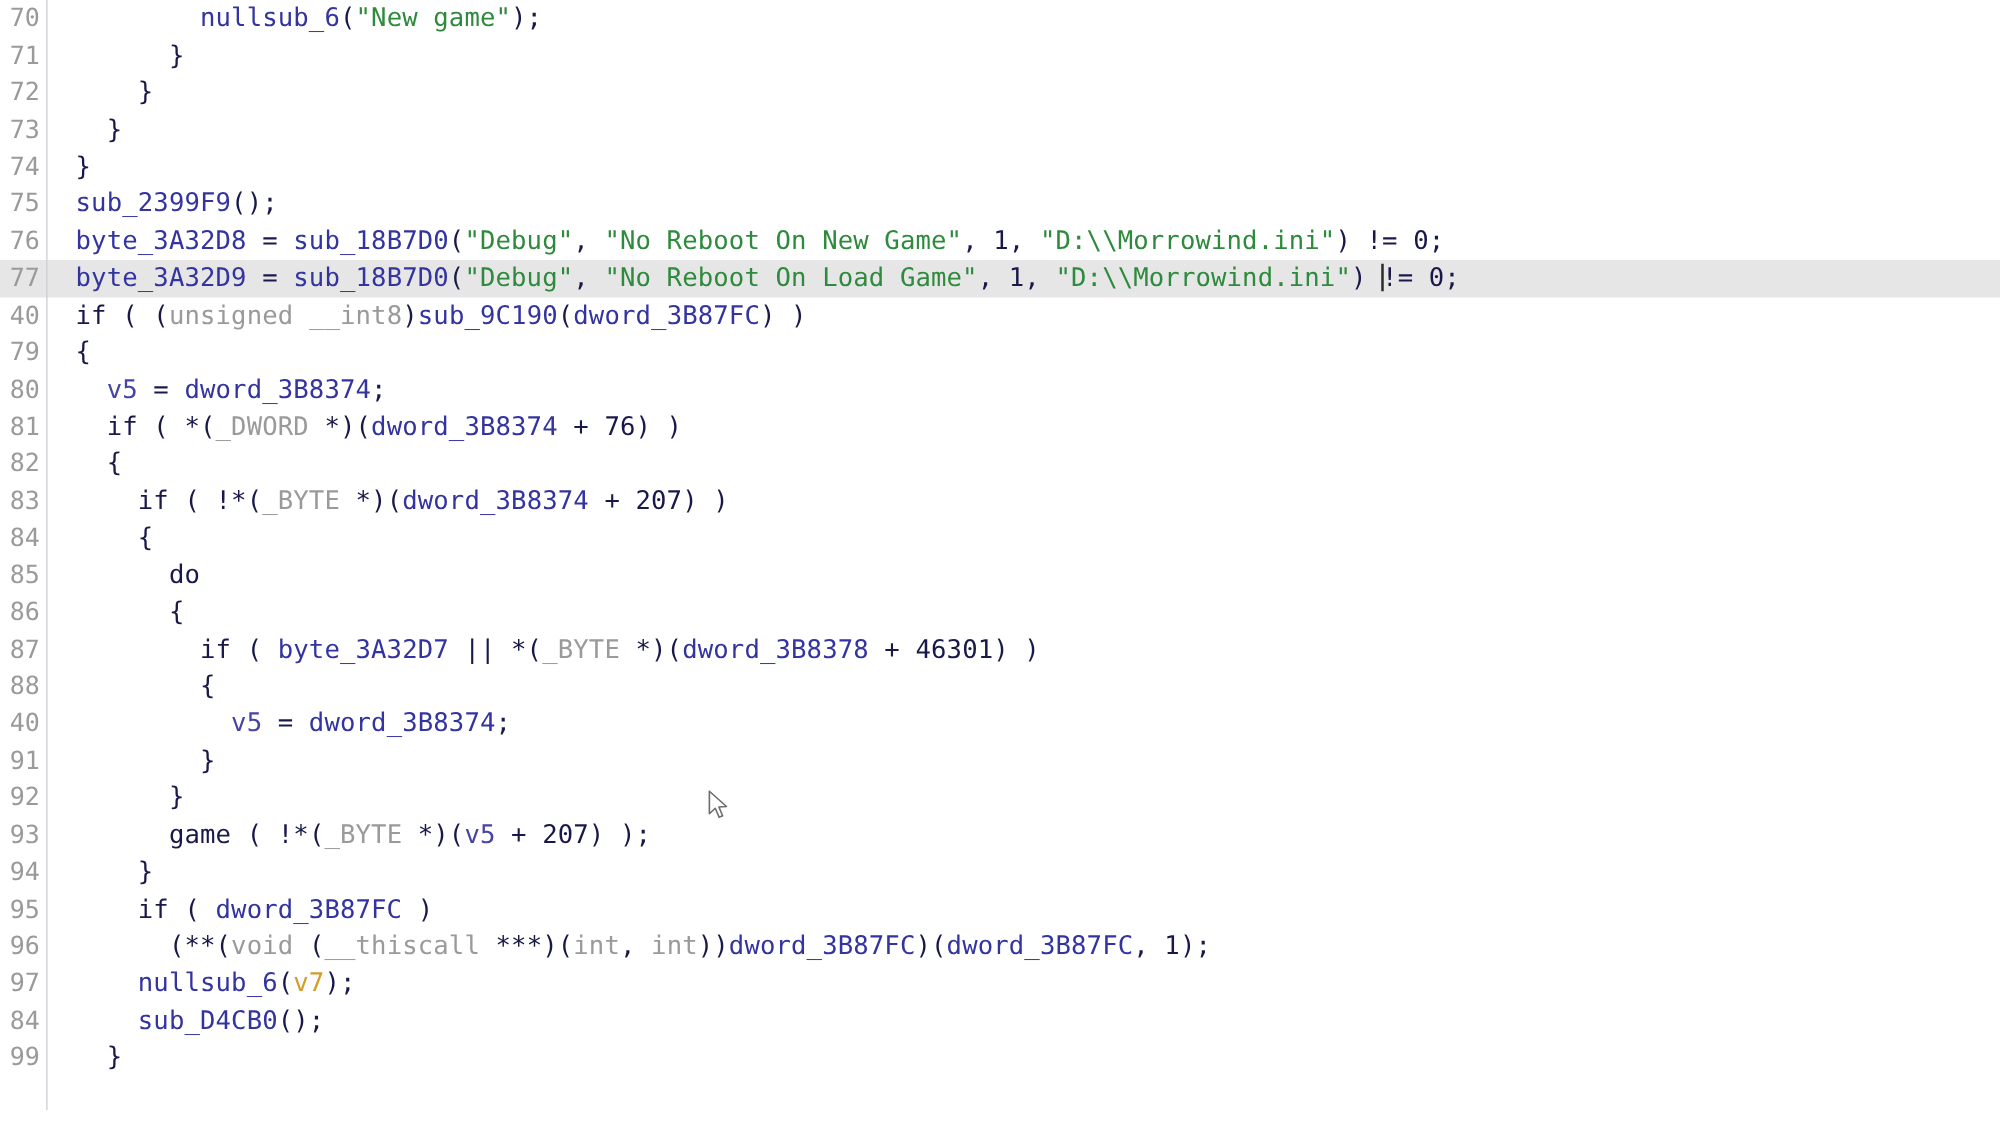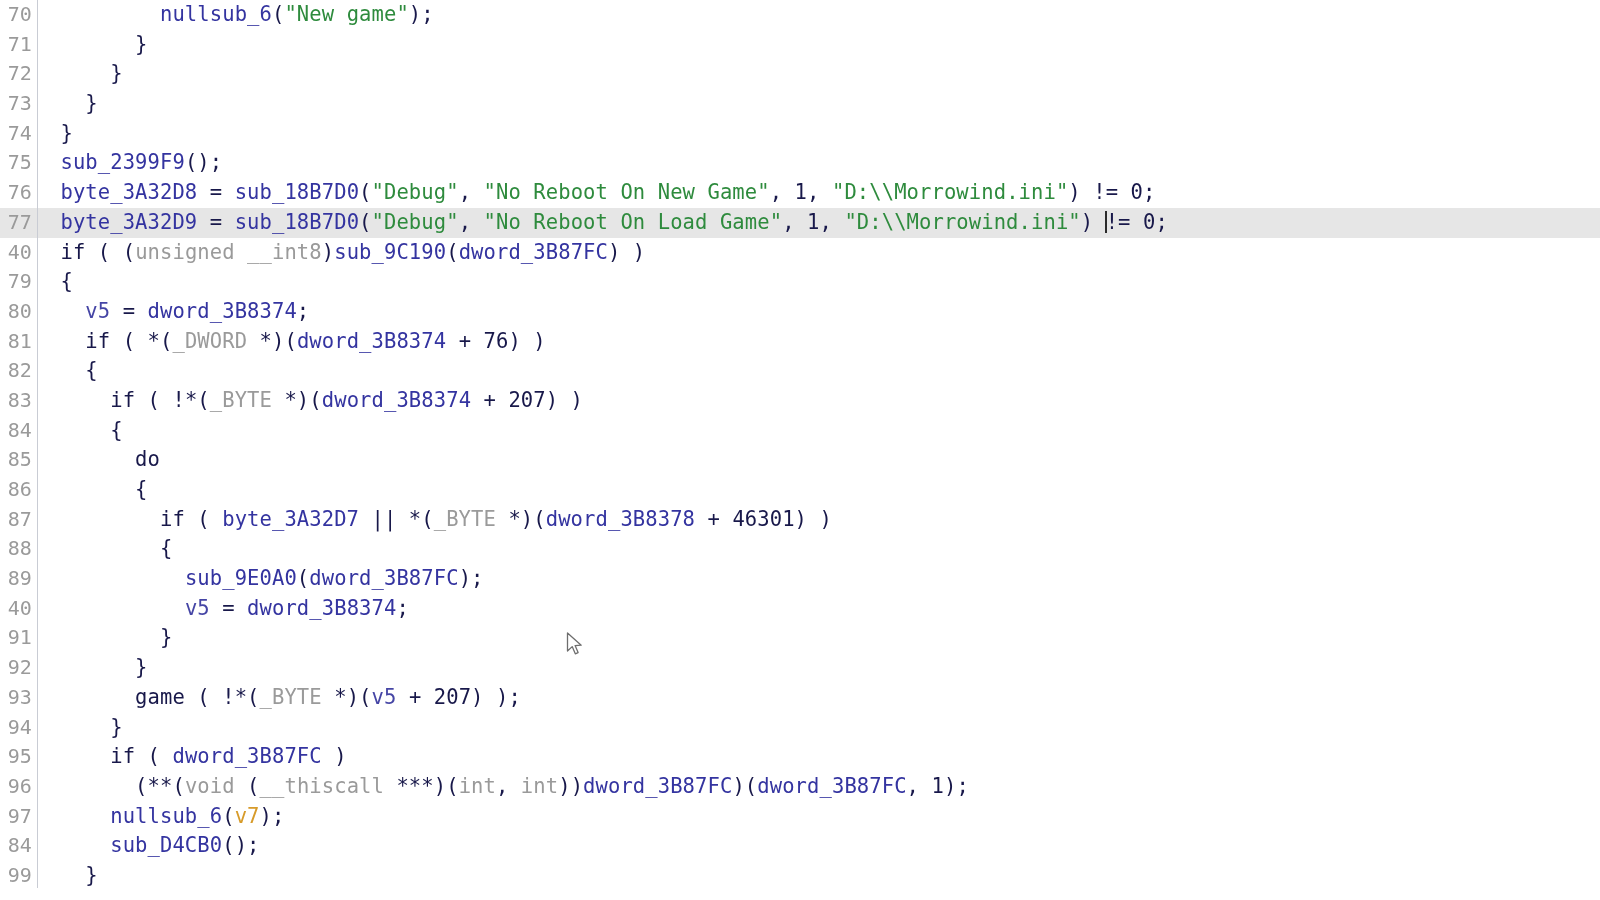--- a/index.html
+++ b/index.html
@@ -115,21 +115,20 @@
       <div class="code-line"><span class="lineno">79</span><span class="code-text"><span> </span><span class="t-punct">{</span></span></div>
       <div class="code-line"><span class="lineno">80</span><span class="code-text"><span>   </span><span class="t-loc">v5</span><span class="t-punct"> = </span><span class="t-glob">dword_3B8374</span><span class="t-punct">;</span></span></div>
       <div class="code-line"><span class="lineno">81</span><span class="code-text"><span>   </span><span class="t-kw">if</span><span class="t-punct"> ( *(</span><span class="t-type">_DWORD</span><span class="t-punct"> *)(</span><span class="t-glob">dword_3B8374</span><span class="t-punct"> + </span><span class="t-num">76</span><span class="t-punct">) )</span></span></div>
       <div class="code-line"><span class="lineno">82</span><span class="code-text"><span>   </span><span class="t-punct">{</span></span></div>
       <div class="code-line"><span class="lineno">83</span><span class="code-text"><span>     </span><span class="t-kw">if</span><span class="t-punct"> ( !*(</span><span class="t-type">_BYTE</span><span class="t-punct"> *)(</span><span class="t-glob">dword_3B8374</span><span class="t-punct"> + </span><span class="t-num">207</span><span class="t-punct">) )</span></span></div>
       <div class="code-line"><span class="lineno">84</span><span class="code-text"><span>     </span><span class="t-punct">{</span></span></div>
       <div class="code-line"><span class="lineno">85</span><span class="code-text"><span>       </span><span class="t-kw">do</span></span></div>
       <div class="code-line"><span class="lineno">86</span><span class="code-text"><span>       </span><span class="t-punct">{</span></span></div>
       <div class="code-line"><span class="lineno">87</span><span class="code-text"><span>         </span><span class="t-kw">if</span><span class="t-punct"> ( </span><span class="t-glob">byte_3A32D7</span><span class="t-punct"> || *(</span><span class="t-type">_BYTE</span><span class="t-punct"> *)(</span><span class="t-glob">dword_3B8378</span><span class="t-punct"> + </span><span class="t-num">46301</span><span class="t-punct">) )</span></span></div>
       <div class="code-line"><span class="lineno">88</span><span class="code-text"><span>         </span><span class="t-punct">{</span></span></div>
-      <div class="code-line"><span class="lineno">89</span><span class="code-text"><span>           </span><span class="t-fn">sub_9E0A0</span><span class="t-punct">(</span><span class="t-glob">dword_3B87FC</span><span class="t-punct">);</span></span></div>
       <div class="code-line"><span class="lineno">40</span><span class="code-text"><span>           </span><span class="t-loc">v5</span><span class="t-punct"> = </span><span class="t-glob">dword_3B8374</span><span class="t-punct">;</span></span></div>
       <div class="code-line"><span class="lineno">91</span><span class="code-text"><span>         </span><span class="t-punct">}</span></span></div>
       <div class="code-line"><span class="lineno">92</span><span class="code-text"><span>       </span><span class="t-punct">}</span></span></div>
       <div class="code-line"><span class="lineno">93</span><span class="code-text"><span>       </span><span class="t-kw">game</span><span class="t-punct"> ( !*(</span><span class="t-type">_BYTE</span><span class="t-punct"> *)(</span><span class="t-loc">v5</span><span class="t-punct"> + </span><span class="t-num">207</span><span class="t-punct">) );</span></span></div>
       <div class="code-line"><span class="lineno">94</span><span class="code-text"><span>     </span><span class="t-punct">}</span></span></div>
       <div class="code-line"><span class="lineno">95</span><span class="code-text"><span>     </span><span class="t-kw">if</span><span class="t-punct"> ( </span><span class="t-glob">dword_3B87FC</span><span class="t-punct"> )</span></span></div>
       <div class="code-line"><span class="lineno">96</span><span class="code-text"><span>       </span><span class="t-punct">(**(</span><span class="t-type">void</span><span class="t-punct"> (</span><span class="t-type">__thiscall</span><span class="t-punct"> ***)(</span><span class="t-type">int</span><span class="t-punct">, </span><span class="t-type">int</span><span class="t-punct">))</span><span class="t-glob">dword_3B87FC</span><span class="t-punct">)(</span><span class="t-glob">dword_3B87FC</span><span class="t-punct">, </span><span class="t-num">1</span><span class="t-punct">);</span></span></div>
       <div class="code-line"><span class="lineno">97</span><span class="code-text"><span>     </span><span class="t-fn">nullsub_6</span><span class="t-punct">(</span><span class="t-hl">v7</span><span class="t-punct">);</span></span></div>
       <div class="code-line"><span class="lineno">84</span><span class="code-text"><span>     </span><span class="t-fn">sub_D4CB0</span><span class="t-punct">();</span></span></div>
       <div class="code-line"><span class="lineno">99</span><span class="code-text"><span>   </span><span class="t-punct">}</span></span></div>

